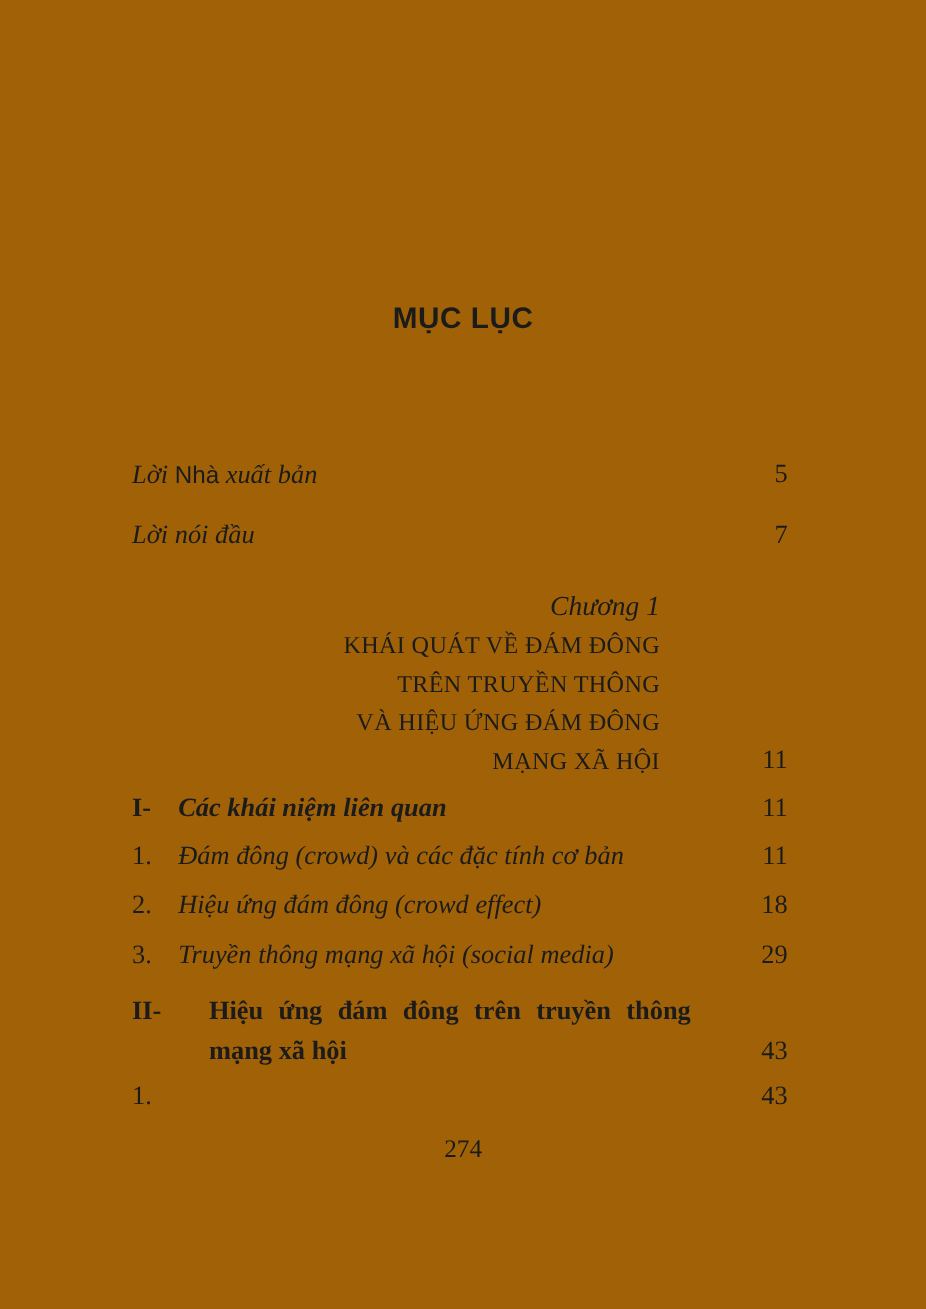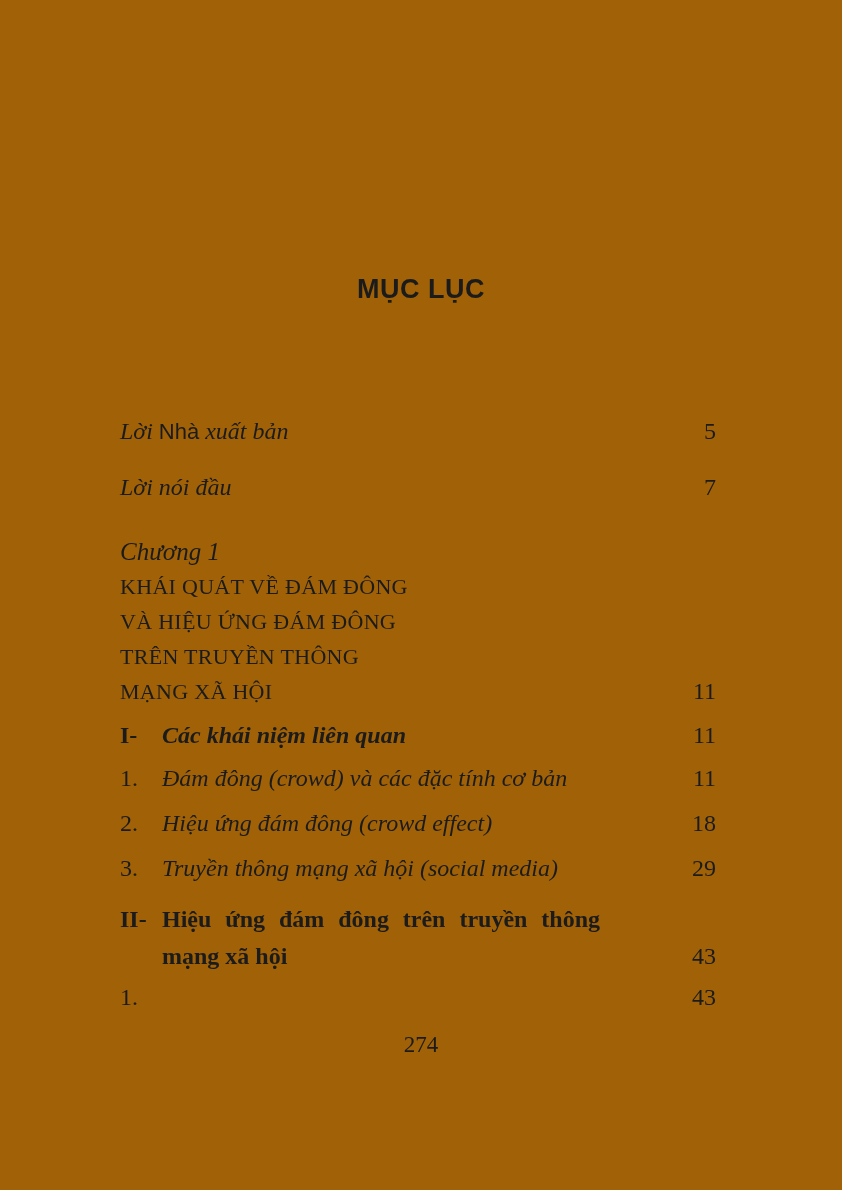--- a/index.html
+++ b/index.html
@@ -41,40 +41,40 @@
     font-family:"Liberation Sans","DejaVu Sans",sans-serif;
     font-size:22px;
   }
   .row-front-1 { top:417px; }
   .row-front-2 { top:473px; }
 
   
   .chapter {
     position:absolute; left:120px; top:537px; width:596px;
   }
-  .chapter .inner { width:480px; text-align:left; }
+  .chapter .inner { width:480px; text-align:right; }
   .chapter .chuong { font-style:italic; font-size:25px; line-height:30px; margin-bottom:2px; }
   .chapter .caps { font-size:22px; line-height:35px; letter-spacing:0.3px; }
   .chapter .chap-page {
     position:absolute; right:0; bottom:4px;
     font-size:24px;
   }
 
   
   .entry {
     position:absolute; left:120px; width:596px;
     display:flex; font-size:24px; line-height:29px;
   }
   .entry .label { width:42px; }
   .entry .mid { width:438px; }
   .entry .mid.nowrap { white-space:nowrap;font-style:italic; }
   .entry .pageno { flex:1; text-align:right; }
   .entry.bold .label, .entry.bold .mid { font-weight:bold; }
 
-  .entry.twoline { line-height:37px; }
+  .entry.twoline { line-height:37px;gap:28px; }
   .entry.twoline .pageno { align-self:flex-end; }
   .entry.twoline .l1 { text-align:justify; text-align-last:justify; }
   .entry.twoline .l2 { text-align:left; }
 
   .row-e1 { top:721px; }
   .row-e2 { top:764px; }
   .row-e3 { top:809px; }
   .row-e4 { top:854px; }
   .row-e5 { top:901px; line-height:37px; }
   .row-e6 { top:979px; line-height:38px; }
@@ -101,22 +101,22 @@
   </div>
   <div class="row front row-front-2">
     <span class="text">Lời nói đầu</span>
     <span class="pageno">7</span>
   </div>
 
   <div class="chapter">
     <div class="inner">
       <div class="chuong">Chương 1</div>
       <div class="caps">KHÁI QUÁT VỀ ĐÁM ĐÔNG</div>
+      <div class="caps">TRÊN TRUYỀN THÔNG</div>
       <div class="caps">VÀ HIỆU ỨNG ĐÁM ĐÔNG</div>
-      <div class="caps">TRÊN TRUYỀN THÔNG</div>
       <div class="caps">MẠNG XÃ HỘI</div>
     </div>
     <div class="chap-page">11</div>
   </div>
 
   <div class="entry bold row-e1">
     <span class="label">I-</span>
     <span class="mid nowrap">Các khái niệm liên quan</span>
     <span class="pageno">11</span>
   </div>

